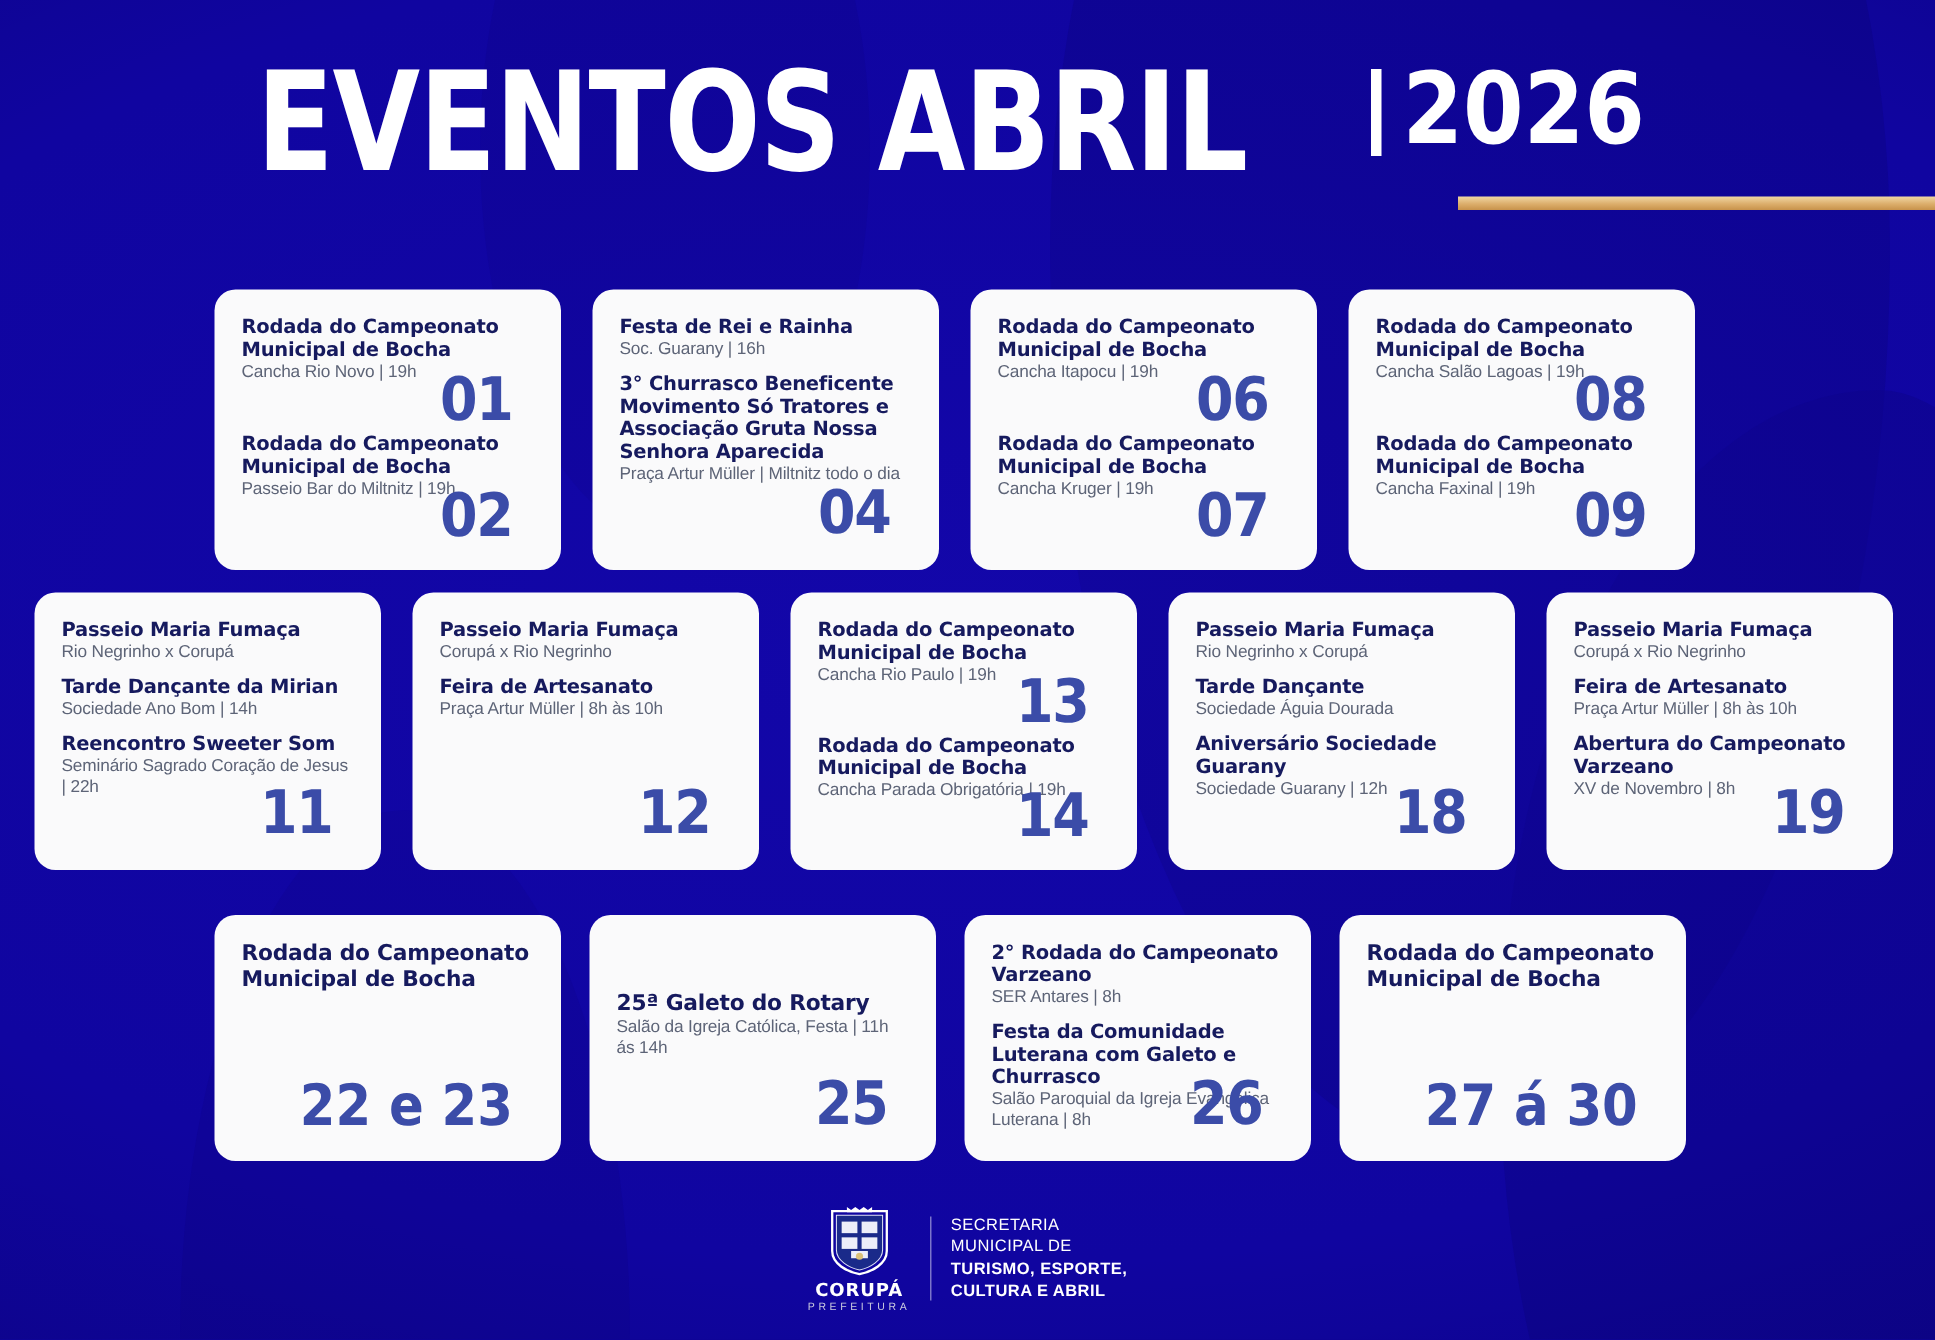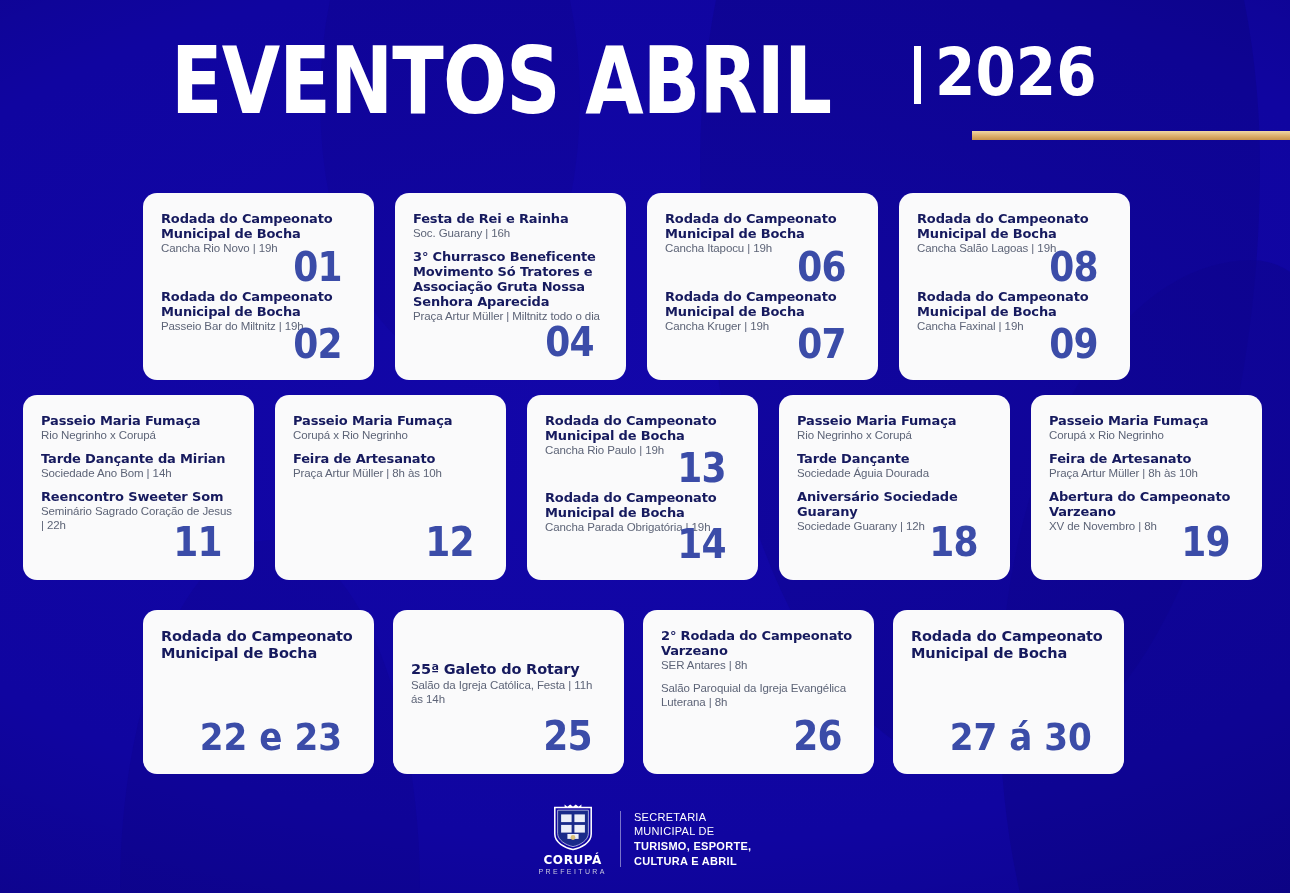--- a/index.html
+++ b/index.html
@@ -373,20 +373,21 @@
       </div>
     </div>
     <div class="card">
       <div class="card-inner">
         <div class="slot fill" style="position: relative;">
           <div class="ev-block">
             <div class="ev-title">2° Rodada do Campeonato Varzeano</div>
             <div class="ev-sub">SER Antares | 8h</div>
           </div>
           <div class="ev-block">
+            <div class="ev-title">Festa da Comunidade Luterana com Galeto e Churrasco</div>
             <div class="ev-sub">Salão Paroquial da Igreja Evangélica Luterana  | 8h</div>
           </div>
           <div class="daynum" style="bottom: 4px;">26</div>
         </div>
       </div>
     </div>
     <div class="card centered">
       <div class="card-inner">
         <div class="slot fill" style="position: relative;">
           <div class="ev-block">

